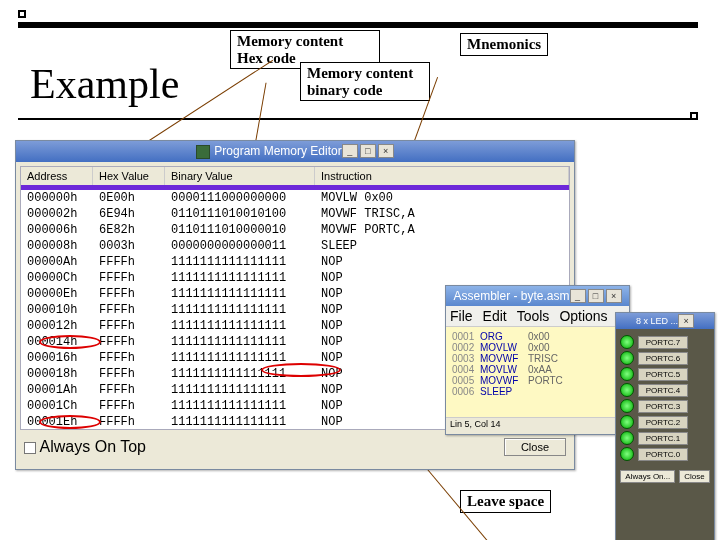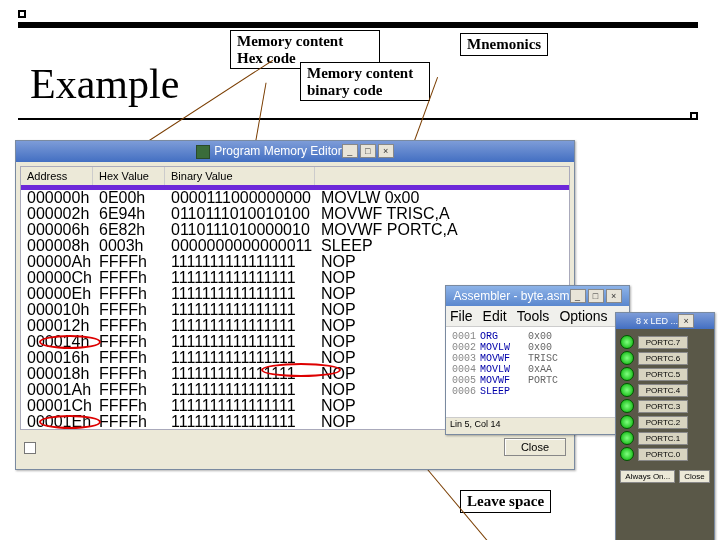--- a/index.html
+++ b/index.html
@@ -34,42 +34,42 @@
   .winbtn { width: 16px; height: 14px; background: #e8e4d8; border: 1px solid #888; font-size: 9px; text-align: center; line-height: 12px; color: #333; }
   .icon-app { width: 14px; height: 14px; background: #3a6c3a; border: 1px solid #2a4a2a; display: inline-block; margin-right: 4px; vertical-align: middle; }
 
   .grid { background: #fff; margin: 4px; border: 1px solid #aab; height: 264px; overflow: hidden; position: relative; }
   .ghead { display: flex; background: #ece9d8; border-bottom: 5px solid #6d28d9; font-size: 11px; }
   .ghead > div { padding: 3px 6px; border-right: 1px solid #ccc; }
   .gh-addr { width: 72px; }
   .gh-hex { width: 72px; }
   .gh-bin { width: 150px; }
   .gh-instr { flex: 1; }
-  .grows { font-family: Liberation Sans, sans-serif; font-size: 16px; }
+  .grows { font-family: Liberation Mono, monospace; font-size: 12px; }
   .grow { display: flex; padding: 0 6px; line-height: 16px; }
   .gc-addr { width: 72px; }
   .gc-hex { width: 72px; }
   .gc-bin { width: 150px; }
   .gc-instr { flex: 1; }
 
   .pme-footer { display: flex; align-items: center; padding: 4px 8px; justify-content: space-between; }
   .chk { width: 12px; height: 12px; border: 1px solid #777; display: inline-block; vertical-align: middle; background: #fff; }
   .btn { background: #ece9d8; border: 1px solid #888; padding: 2px 16px; font-size: 11px; box-shadow: inset 1px 1px 0 #fff; }
 
   
   .ellipse { position: absolute; border: 2px solid #d00; border-radius: 50%; }
   .e1 { left: 18px; top: 168px; width: 62px; height: 14px; }
   .e2 { left: 18px; top: 248px; width: 62px; height: 14px; }
   .e4 { left: 240px; top: 196px; width: 80px; height: 14px; }
 
   
   .win.asm { left: 445px; top: 285px; width: 185px; height: 150px; }
   .asm .titlebar { background: linear-gradient(#8db3e8, #5a87ce); }
   .menubar { background: #f0f0ec; font-size: 14px; padding: 2px 4px; display: flex; gap: 10px; border-bottom: 1px solid #ccc; }
-  .asm-body { font-family: Liberation Mono, monospace; font-size: 10px; background: #ffffff; padding: 4px 6px; height: 90px; }
+  .asm-body { font-family: Liberation Sans, sans-serif; font-size: 10px; background: #fef9c3; padding: 4px 6px; height: 90px; }
   .asm-row { display: flex; }
   .asm-ln { width: 28px; color: #888; }
   .asm-op { width: 48px; color: #0000aa; }
   .asm-arg { color: #666; }
   .asm-status { font-size: 9px; padding: 1px 4px; background: #ece9d8; border-top: 1px solid #ccc; }
 
   
   .win.led { left: 615px; top: 312px; width: 100px; height: 262px; background: #5a5848; }
   .led .titlebar { background: linear-gradient(#7d9cd8, #436fc2); font-size: 9px; padding: 1px 3px; }
   .led-body { padding: 4px; }
@@ -107,20 +107,21 @@
       <span class="winbtn">_</span>
       <span class="winbtn">□</span>
       <span class="winbtn">×</span>
     </span>
   </div>
   <div class="grid">
     <div class="ghead">
       <div class="gh-addr">Address</div>
       <div class="gh-hex">Hex Value</div>
       <div class="gh-bin">Binary Value</div>
+      <div class="gh-instr">Instruction</div>
     </div>
     <div class="grows" id="grows">
         <div class="grow">
           <div class="gc-addr">000000h</div>
           <div class="gc-hex">0E00h</div>
           <div class="gc-bin">0000111000000000</div>
           <div class="gc-instr">MOVLW 0x00</div>
         </div>
         <div class="grow">
           <div class="gc-addr">000002h</div>
@@ -207,21 +208,21 @@
           <div class="gc-instr">NOP</div>
         </div>
       </div>
     <div class="ellipse e1"></div>
     <div class="ellipse e2"></div>
 
     <div class="ellipse e4"></div>
 
   </div>
   <div class="pme-footer">
-    <label><span class="chk"></span> </label>
+    <label><span class="chk"></span> <span>Always On Top</span></label>
     <button class="btn">Close</button>
   </div>
 </div>
 
 <div class="win asm">
   <div class="titlebar">
     <span>Assembler - byte.asm</span>
     <span class="btns">
       <span class="winbtn">_</span>
       <span class="winbtn">□</span>

